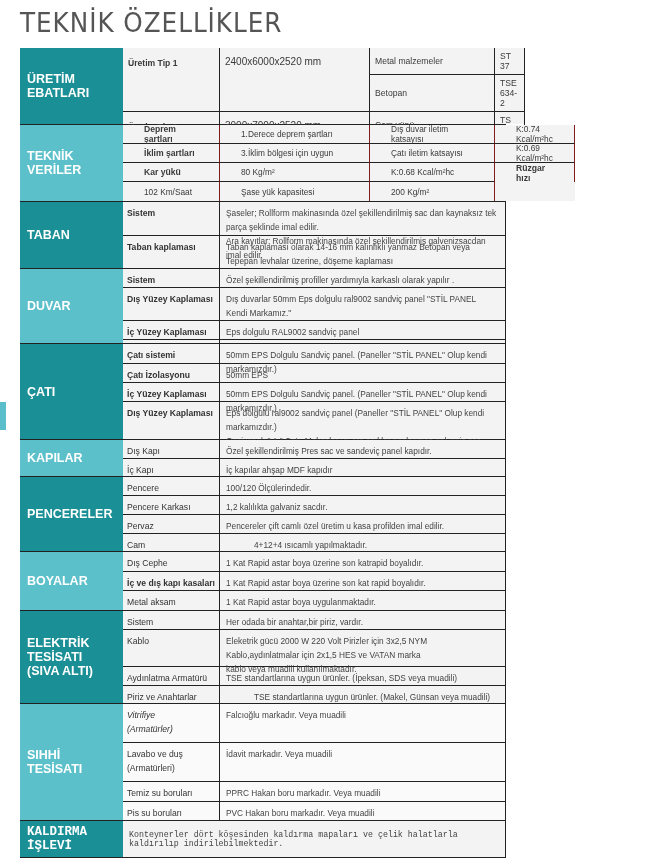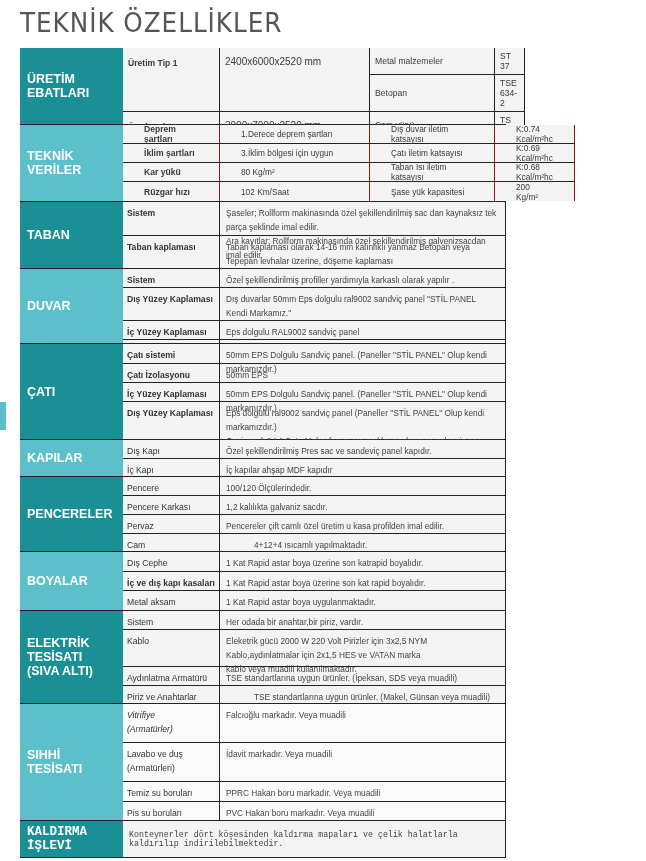--- a/index.html
+++ b/index.html
@@ -62,21 +62,20 @@
       <div class="k">Deprem şartları</div>
       <div>1.Derece deprem şartları</div>
       <div>Dış duvar iletim katsayısı</div>
       <div>K:0.74 Kcal/m²hc</div>
       <div class="k">İklim şartları</div>
       <div>3.İklim bölgesi için uygun</div>
       <div>Çatı iletim katsayısı</div>
       <div>K:0.69 Kcal/m²hc</div>
       <div class="k">Kar yükü</div>
       <div>80 Kg/m²</div>
-      <div>Taban Isı iletim katsayısı</div>
       <div>K:0.68 Kcal/m²hc</div>
       <div class="k nb">Rüzgar hızı</div>
       <div class="nb">102 Km/Saat</div>
       <div class="nb">Şase yük kapasitesi</div>
       <div class="nb">200 Kg/m²</div>
     </div>
   </div>
 
   <div class="section" style="height:66px;">
     <div class="section-label dark">TABAN</div>

